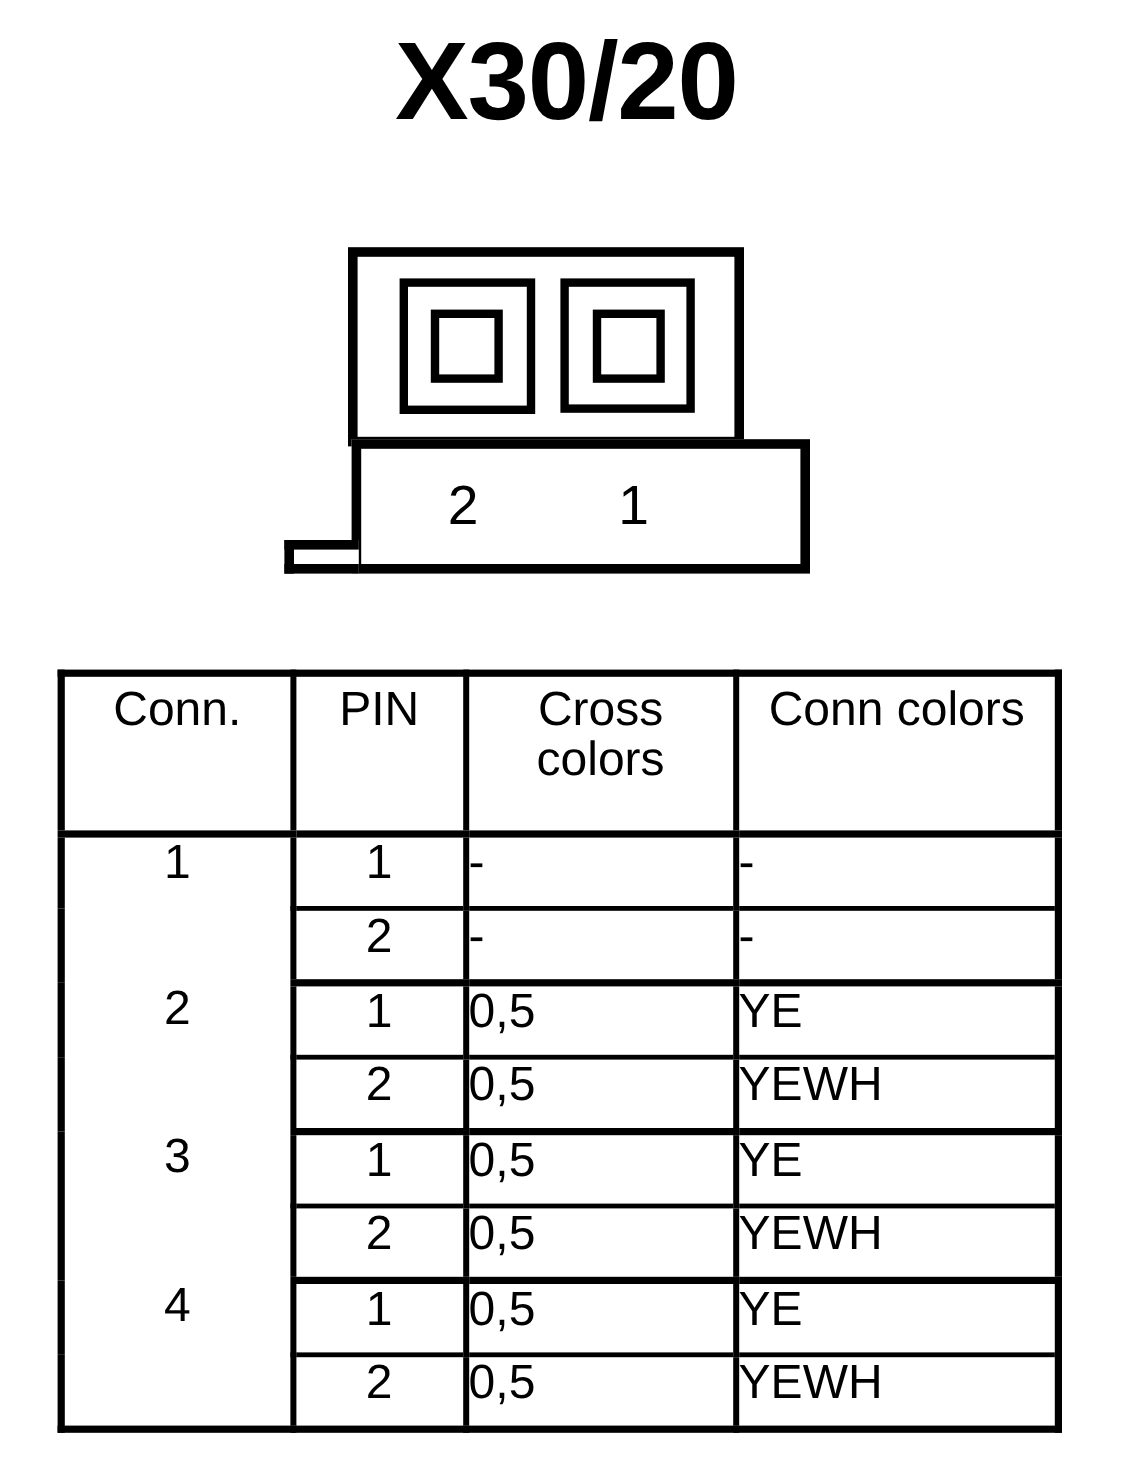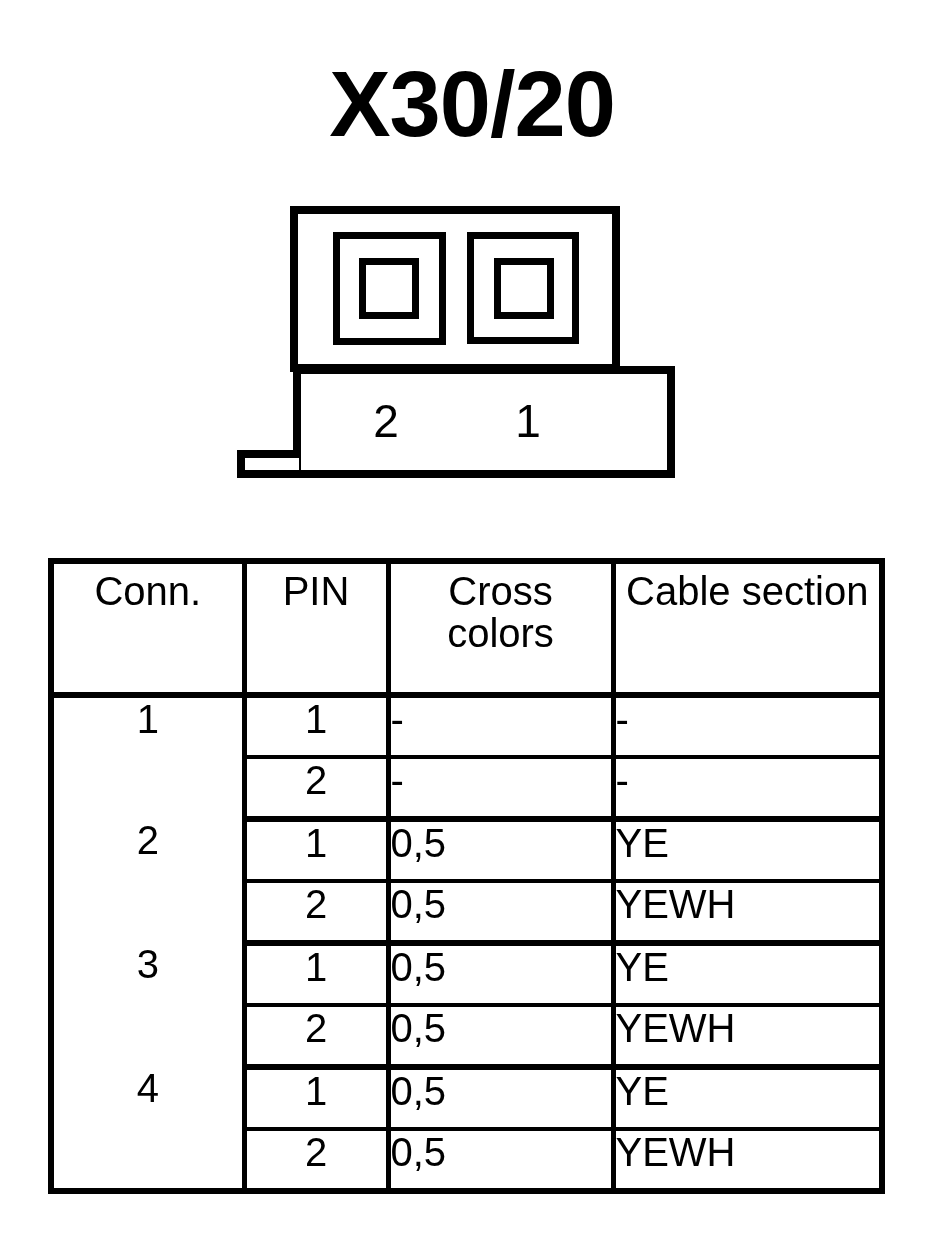--- a/index.html
+++ b/index.html
@@ -20,21 +20,20 @@
   .title {
     position: absolute;
     left: 0;
     top: 22px;
     width: 944px;
     text-align: center;
     font-size: 92px;
     font-weight: bold;
     letter-spacing: -1px;
     line-height: 1.0;
-    margin-top: 36px;
   }
 
   
   .connector-wrap {
     position: absolute;
     left: 0;
     top: 0;
     width: 944px;
     height: 520px;
   }
@@ -206,21 +205,21 @@
       <col class="col-conn">
       <col class="col-pin">
       <col class="col-cross">
       <col class="col-colors">
     </colgroup>
     <thead>
       <tr class="header-row">
         <th>Conn.</th>
         <th>PIN</th>
         <th>Cross colors</th>
-        <th>Cable section</th>
+        <th>Conn colors</th>
       </tr>
     </thead>
     <tbody>
 
       <tr class="data-row sub-first">
         <td class="cell-conn" rowspan="2">1</td>
         <td class="cell-pin">1</td>
         <td class="cell-cross">-</td>
         <td class="cell-colors">-</td>
       </tr>

